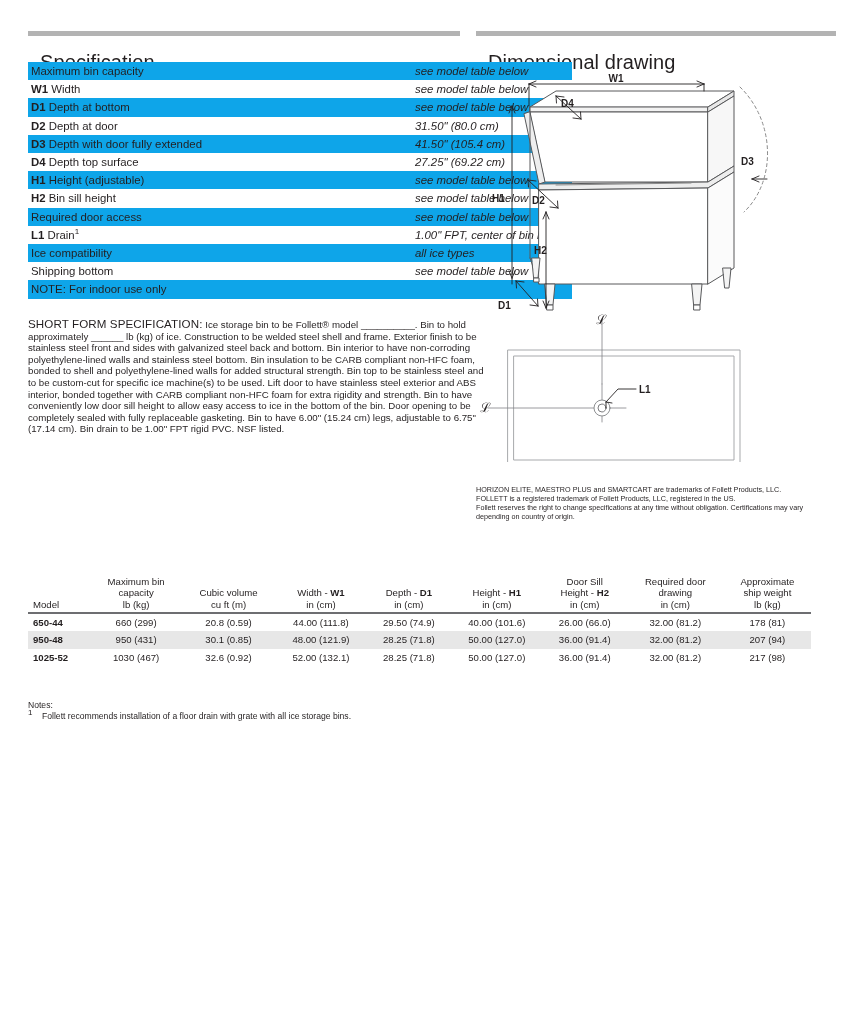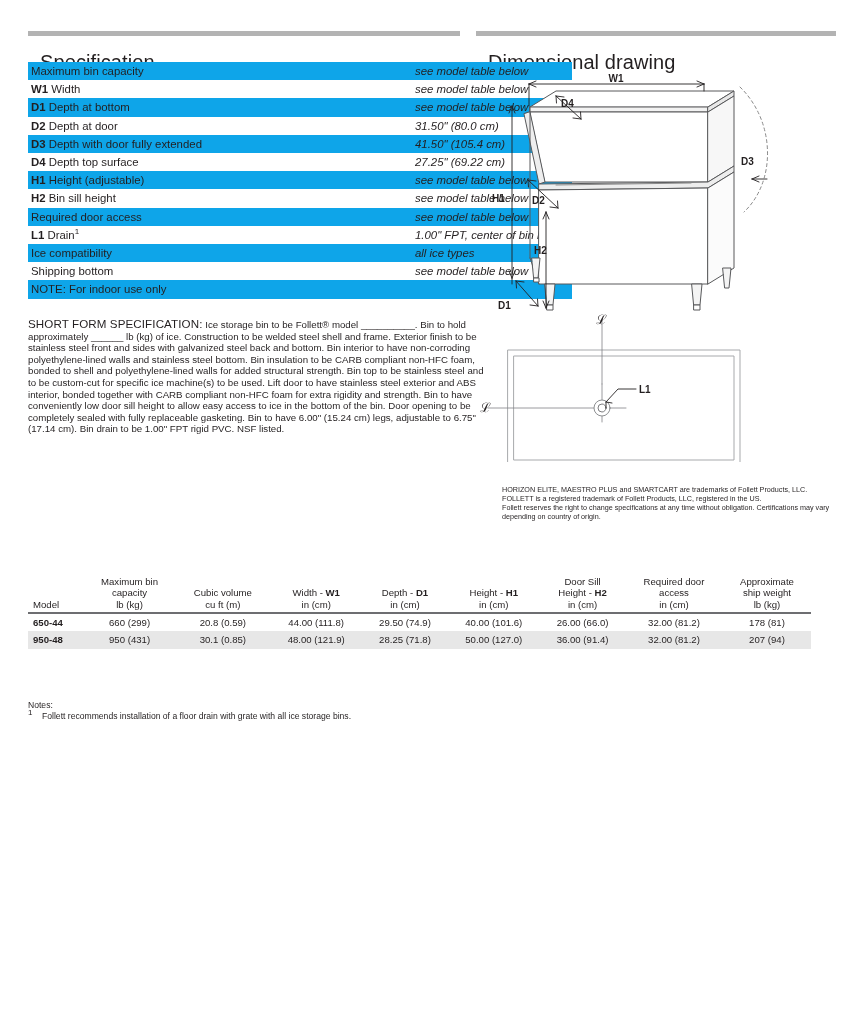--- a/index.html
+++ b/index.html
@@ -49,21 +49,21 @@
   }
   #shortform .lead{font-size:11.6px;letter-spacing:.1px;}
 
   
   #drawing{position:absolute;left:476px;top:62px;width:360px;height:400px;}
   #drawing svg{display:block;}
 
   
   #trademark{
     position:absolute;left:476px;top:485px;width:352px;
-    font-size:7.2px;line-height:9.1px;color:#231f20;margin-left:26px;
+    font-size:7.2px;line-height:9.1px;color:#231f20;
   }
 
   
   #model-table{
     position:absolute;left:28px;top:576px;width:783px;
     border-collapse:collapse;font-size:9.6px;
   }
   #model-table th{
     font-weight:normal;vertical-align:bottom;
     padding:0 4px 2px 4px;line-height:11.4px;
@@ -291,21 +291,21 @@
             <div>Height - <span class="hdr-strong">H1</span></div>
             <div>in (cm)</div>
           </th>
           <th>
             <div>Door Sill</div>
             <div>Height - <span class="hdr-strong">H2</span></div>
             <div>in (cm)</div>
           </th>
           <th>
             <div>Required door</div>
-            <div>access</div>
+            <div>drawing</div>
             <div>in (cm)</div>
           </th>
           <th>
             <div>Approximate</div>
             <div>ship weight</div>
             <div>lb (kg)</div>
           </th>
         </tr>
       </thead>
     <tbody id="model-body">
@@ -324,20 +324,31 @@
           <td class="model-c">950-48</td>
           <td>950 (431)</td>
           <td>30.1 (0.85)</td>
           <td>48.00 (121.9)</td>
           <td>28.25 (71.8)</td>
           <td>50.00 (127.0)</td>
           <td>36.00 (91.4)</td>
           <td>32.00 (81.2)</td>
           <td>207 (94)</td>
         </tr>
+        <tr>
+          <td class="model-c">1025-52</td>
+          <td>1030 (467)</td>
+          <td>32.6 (0.92)</td>
+          <td>52.00 (132.1)</td>
+          <td>28.25 (71.8)</td>
+          <td>50.00 (127.0)</td>
+          <td>36.00 (91.4)</td>
+          <td>32.00 (81.2)</td>
+          <td>217 (98)</td>
+        </tr>
       </tbody>
   </table>
 
   <div id="notes">
     <div>Notes:</div>
     <div id="notes-list">
         <div class="note-line">
           <div class="note-mark"><sup>1</sup></div>
           <div>Follett recommends installation of a floor drain with grate with all ice storage bins.</div>
         </div>

